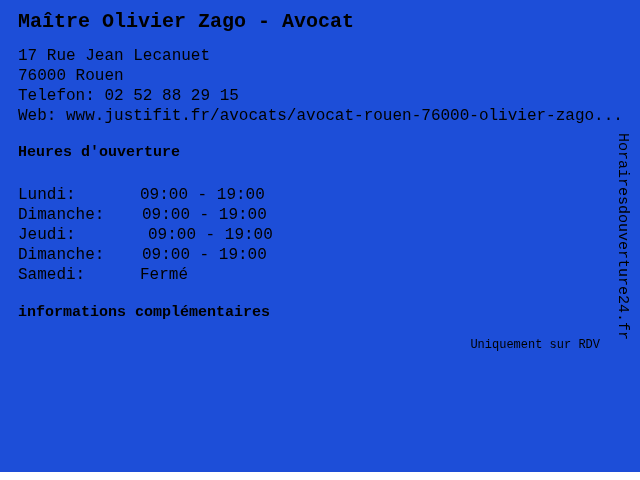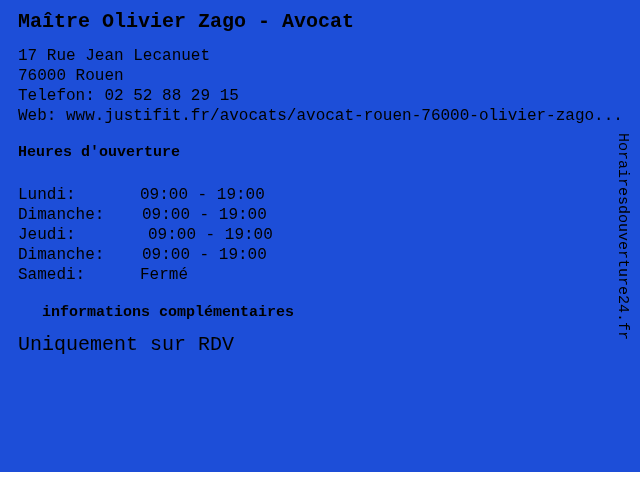--- a/index.html
+++ b/index.html
@@ -50,26 +50,27 @@
   }
   .hours-row { white-space: nowrap; }
   .hours-row .day {
     display: inline-block;
     width: 122px;
   }
   
   .hours-table .hours-row:nth-child(2) .time { padding-left: 2px; }
   .hours-table .hours-row:nth-child(3) .time { padding-left: 8px; }
   .hours-table .hours-row:nth-child(4) .time { padding-left: 2px; }
-  .info-heading { margin-top: 19px; margin-left: 24px; }
+  .info-heading { margin-top: 19px; }
   .info-text {
     margin: 13px 0 0 0;
-    font-size: 20px;
+    font-size: 12px;
     line-height: 20px;
     white-space: nowrap;
+    text-align: right;
   }
   .watermark {
     position: absolute;
     left: 632px;
     top: 133px;
     transform: rotate(90deg);
     transform-origin: 0 0;
     font-size: 15px;
     line-height: 19px;
     white-space: nowrap;

